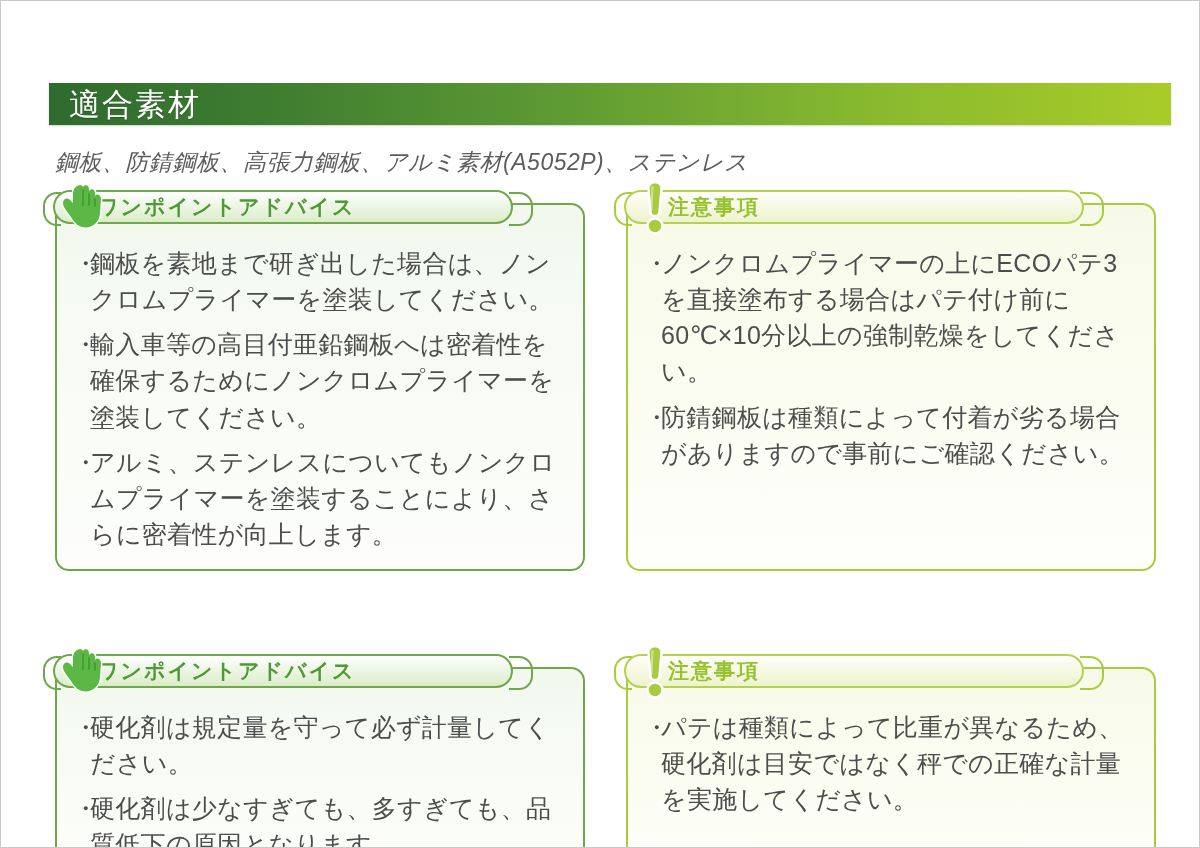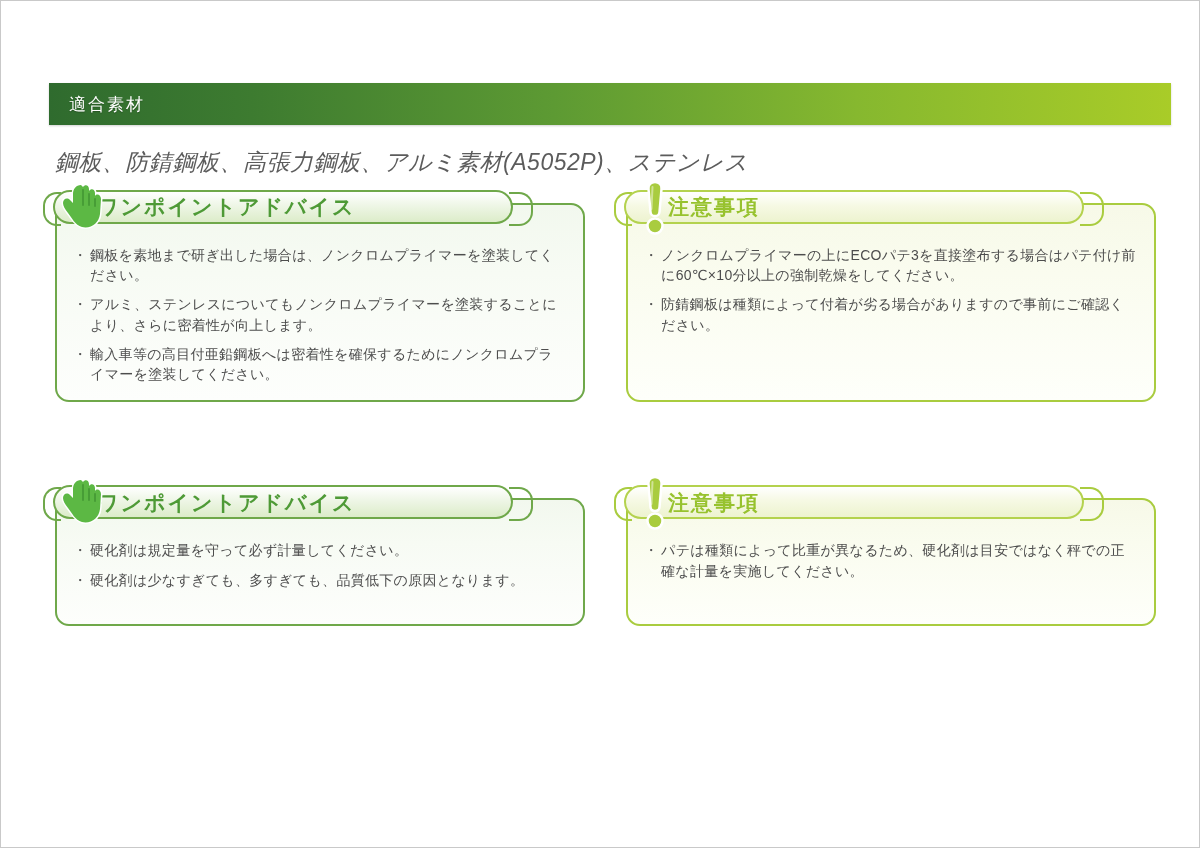--- a/index.html
+++ b/index.html
@@ -32,21 +32,21 @@
   
   .section-bar {
     height: 42px;
     background: linear-gradient(to right, #2f6b2e 0%, #3d7b30 18%, #5d9a33 45%, #86b82f 72%, #a9cc28 100%);
     display: flex;
     align-items: center;
     box-shadow: 0 1px 2px rgba(0,0,0,0.18);
   }
   .section-bar-title {
     color: #ffffff;
-    font-size: 17px;
+    font-size: 31px;
     letter-spacing: 2px;
     padding-left: 20px;
     line-height: 1;
     text-shadow: 0 1px 1px rgba(0,0,0,0.25);
   }
 
   
   .lead {
     color: #5c5c5c;
     font-size: 23px;
@@ -167,21 +167,21 @@
 
   
   .bullets {
     margin: 0;
     padding: 0;
     list-style: none;
   }
   .bullets li {
     position: relative;
     color: #4d4d4d;
-    font-size: 14px;
+    font-size: 25px;
     line-height: 1.45;
     letter-spacing: 0.3px;
     padding-left: 15px;
     margin-bottom: 9px;
   }
   .bullets li:last-child { margin-bottom: 0; }
   .bullets li::before {
     content: "\30FB";
     position: absolute;
     left: -2px;
@@ -222,22 +222,22 @@
                          L34 12 C34 8 30 7 28 10 L28 8 C28 4 24 3 22 6 Z" fill="#4fa83a" stroke="#ffffff" stroke-width="3" stroke-linejoin="round"></path>
                 <path d="M20 4 C15 4 12 8 12 13 L12 22 L9 19 C6 16 2 18 2 22 C2 25 4 28 7 32
                          C11 37 14 44 21 46 C30 48 38 42 39 33 L40 18 C40 14 36 12 34 15
                          L34 12 C34 8 30 7 28 10 L28 8 C28 4 24 3 22 6 Z" fill="#5cb844"></path>
                 <path d="M22 9 L22 24 M28 13 L28 24 M34 18 L34 25" stroke="#3f9130" stroke-width="2" stroke-linecap="round" fill="none" opacity="0.7"></path>
               </g>
             </svg>
           </span>
           <ul class="bullets">
             <li>鋼板を素地まで研ぎ出した場合は、ノンクロムプライマーを塗装してください。</li>
+            <li>輸入車等の高目付亜鉛鋼板へは密着性を確保するためにノンクロムプライマーを塗装してください。</li>
             <li>アルミ、ステンレスについてもノンクロムプライマーを塗装することにより、さらに密着性が向上します。</li>
-            <li>輸入車等の高目付亜鉛鋼板へは密着性を確保するためにノンクロムプライマーを塗装してください。</li>
           </ul>
         </div>
 
         <div class="callout caution">
           <span class="head-notch-left"></span>
           <span class="head-notch"></span>
           <div class="callout-head">
             <span class="callout-head-title">注意事項</span>
           </div>
           <span class="head-icon icon-exclaim">

